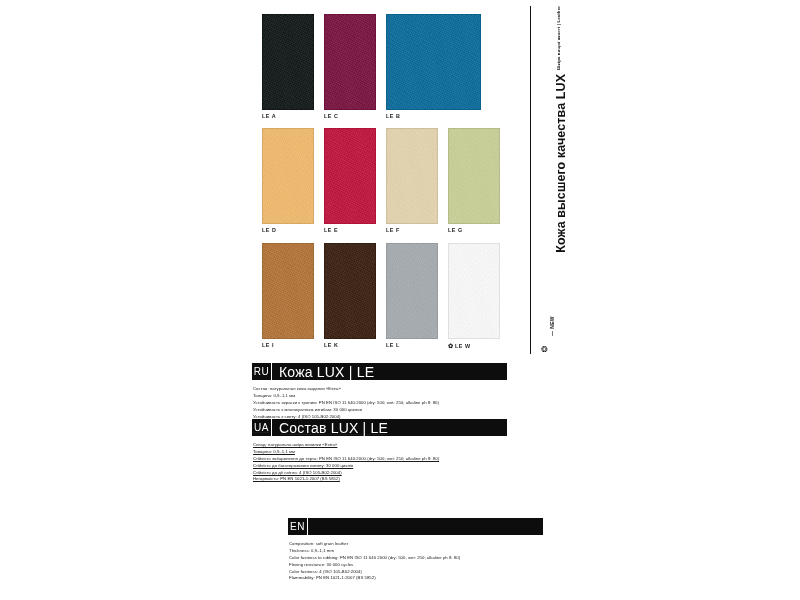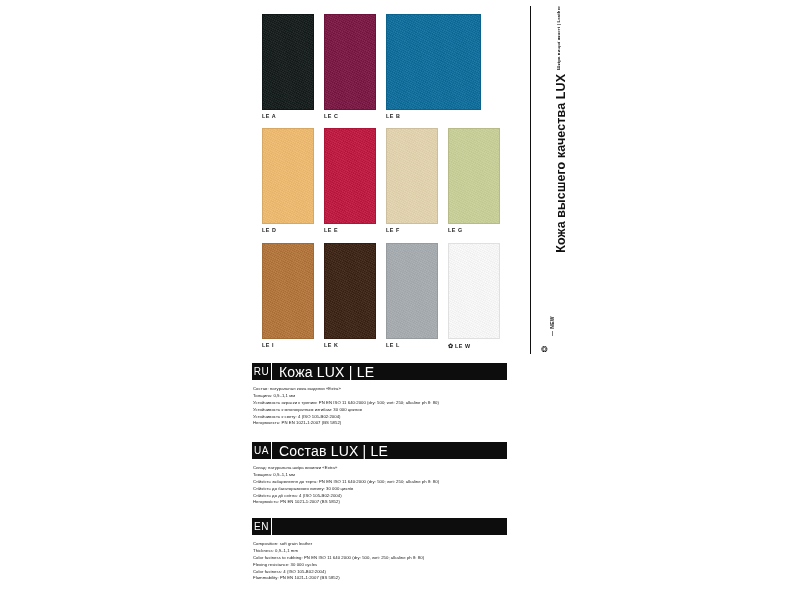--- a/index.html
+++ b/index.html
@@ -149,22 +149,22 @@
     line-height: 1;
   }
 
   
   .spec-block {
     position: absolute;
     left: 252px;
     width: 255px;
   }
   #spec-ru { top: 363px; }
-  #spec-ua { top: 442px; }
-  #spec-en { top: 518px; }
+  #spec-ua { top: 419px; text-decoration: underline; }
+  #spec-en { top: 518px; margin-left: 36px; }
 
   .spec-header {
     display: flex;
     align-items: stretch;
     background: #0d0d0d;
     height: 17px;
   }
   .lang-code {
     width: 20px;
     display: flex;

